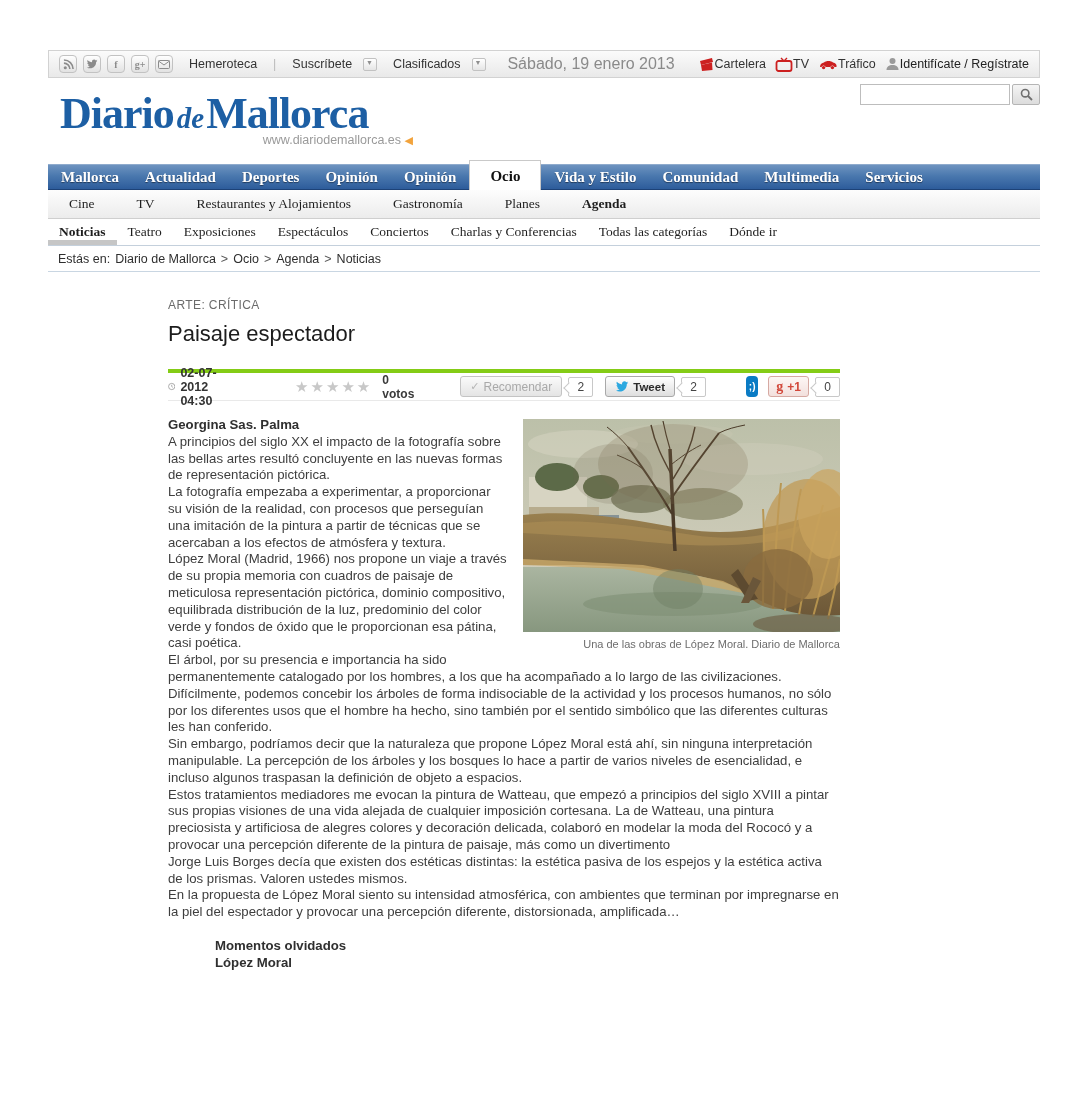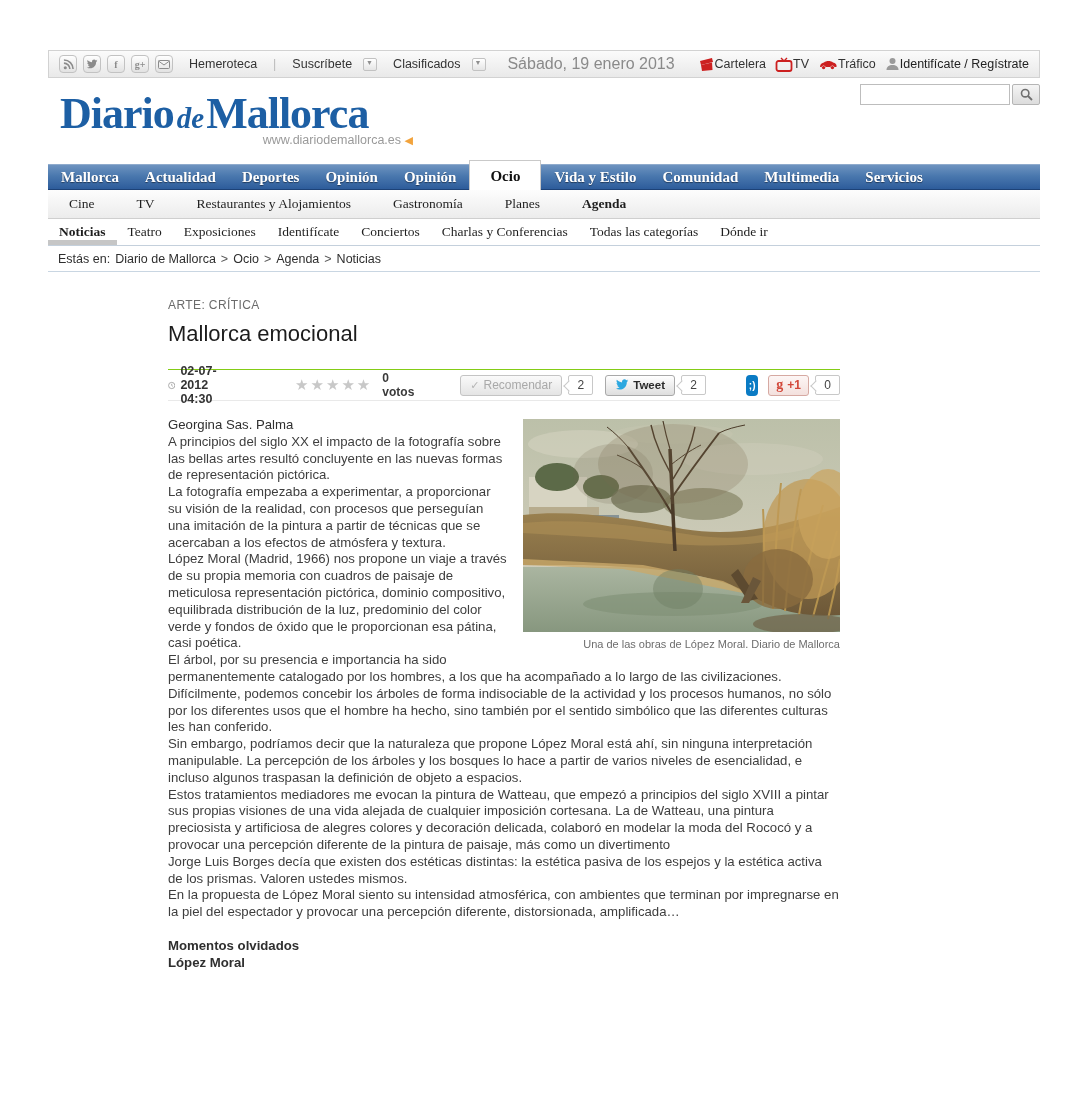--- a/index.html
+++ b/index.html
@@ -103,21 +103,21 @@
   .bc-link { cursor:pointer; }
   .bc-sep { color:#555; }
 
   
   .article { margin:26px 0 0 120px; width:672px; }
   .kicker { font-size:12px; color:#6b6b6b; letter-spacing:.4px; cursor:pointer; }
   .title { font-size:22px; font-weight:400; color:#1c1c1c; margin-top:9px; }
 
   .meta {
     margin-top:22px; height:32px;
-    border-top:1px solid #84cc16; border-bottom:1px solid #e9e9e9;
+    border-top:4px solid #84cc16; border-bottom:1px solid #e9e9e9;
     display:flex; align-items:center; font-size:12.5px; color:#444;
   }
   .meta-date { display:flex; align-items:center; gap:5px; font-weight:bold; color:#333; }
   .stars { margin-left:58px; color:#c8c8c8; font-size:15px; letter-spacing:2px; cursor:pointer; }
   .votes { margin-left:10px; font-weight:bold; color:#3a3a3a; font-size:12px; }
   .btn {
     display:inline-flex; align-items:center; gap:4px; height:21px; padding:0 9px;
     border:1px solid #c4c4c4; border-radius:3px; background:linear-gradient(#fafafa,#e4e4e4);
     font-size:12px; cursor:pointer; white-space:nowrap;
   }
@@ -143,23 +143,23 @@
   }
   .plusone-btn { margin-left:10px; border-color:#d6a9a2; background:linear-gradient(#fdf6f5,#f3e0dd);
     color:#d2473a; font-weight:bold; padding:0 7px; }
   .plusone-btn .g-glyph { font-family:"Liberation Serif", serif; font-size:14px; color:#d2473a; }
 
   
   .body-wrap { margin-top:16px; font-size:13.2px; line-height:16.8px; color:#3e3e3e; }
   .figure { float:right; width:317px; margin:2px 0 6px 16px; }
   .painting { display:block; width:317px; height:213px; }
   .figcaption { margin-top:4px; font-size:11px; color:#6d6d6d; text-align:right; }
-  .author { font-weight:normal; color:#2f2f2f; }
+  .author { font-weight:bold; color:#2f2f2f; }
   .body-wrap p { margin:0; }
-  .exh { margin-top:17px; font-weight:bold; color:#2f2f2f; }
+  .exh { margin-top:17px; font-weight:bold; color:#2f2f2f;margin-left:47px; }
   .gallery { margin-top:17px; }
   .bottom-space { height:46px; }
 </style>
 </head>
 <body>
 
 <div class="page">
 
   <div class="topbar">
     <div class="topbar-left">
@@ -262,41 +262,41 @@
     <span class="sn-item">Restaurantes y Alojamientos</span>
     <span class="sn-item">Gastronomía</span>
     <span class="sn-item">Planes</span>
     <span class="sn-item active">Agenda</span>
   </div>
 
   <div class="catnav">
     <span class="cn-item active">Noticias</span>
     <span class="cn-item">Teatro</span>
     <span class="cn-item">Exposiciones</span>
-    <span class="cn-item">Identifícate</span>
+    <span class="cn-item">Espectáculos</span>
     <span class="cn-item">Conciertos</span>
     <span class="cn-item">Charlas y Conferencias</span>
     <span class="cn-item">Todas las categorías</span>
     <span class="cn-item">Dónde ir</span>
   </div>
 
   <div class="breadcrumb">
     <span>Estás en:</span>
     <span class="bc-link">Diario de Mallorca</span>
     <span class="bc-sep">&gt;</span>
     <span class="bc-link">Ocio</span>
     <span class="bc-sep">&gt;</span>
     <span class="bc-link">Agenda</span>
     <span class="bc-sep">&gt;</span>
     <span class="bc-link">Noticias</span>
   </div>
 
   <article class="article">
     <div class="kicker">ARTE: CRÍTICA</div>
-    <h1 class="title">Mallorca emocional</h1>
+    <h1 class="title">Paisaje espectador</h1>
 
     <div class="meta">
       <span class="meta-date">
         <svg width="13" height="13" viewBox="0 0 13 13">
             <circle cx="6.5" cy="6.5" r="5.5" fill="none" stroke="#8a8a8a" stroke-width="1.2"></circle>
             <path d="M6.5 3.5 V6.5 L8.5 8" fill="none" stroke="#8a8a8a" stroke-width="1.2"></path>
           </svg>
         <span>02-07-2012 04:30</span>
       </span>
       <span class="stars"><span>★</span><span>★</span><span>★</span><span>★</span><span>★</span></span>

